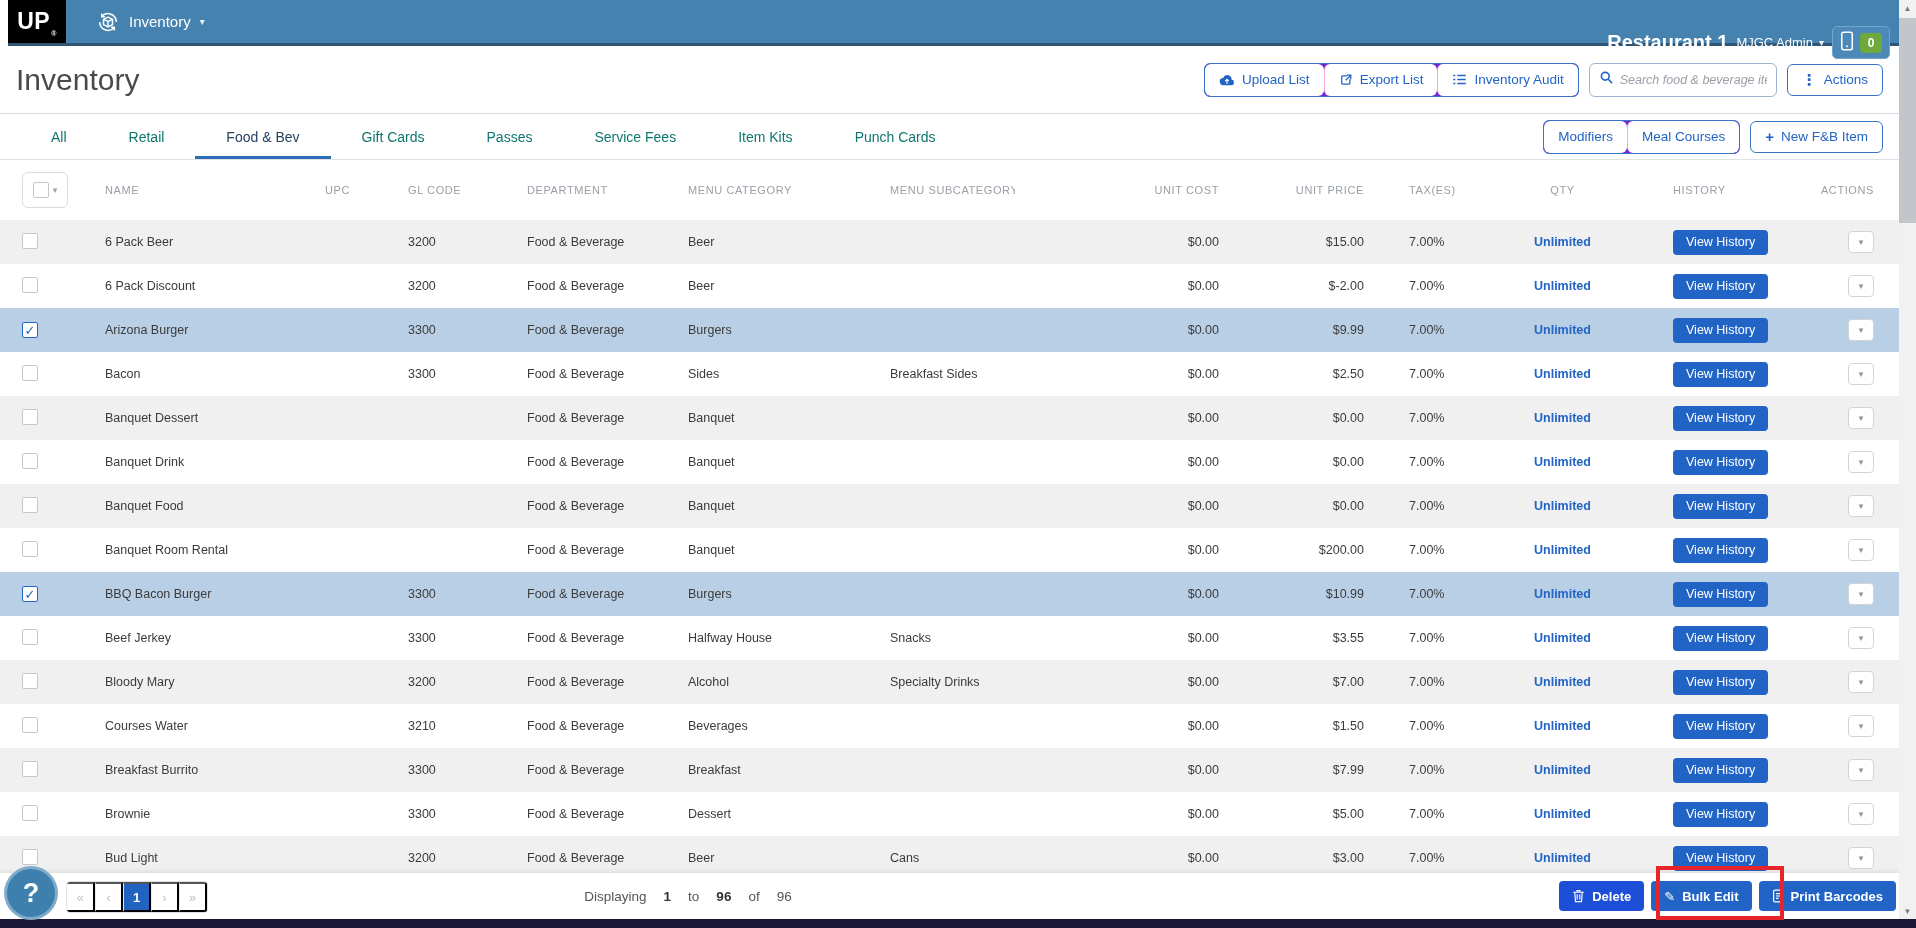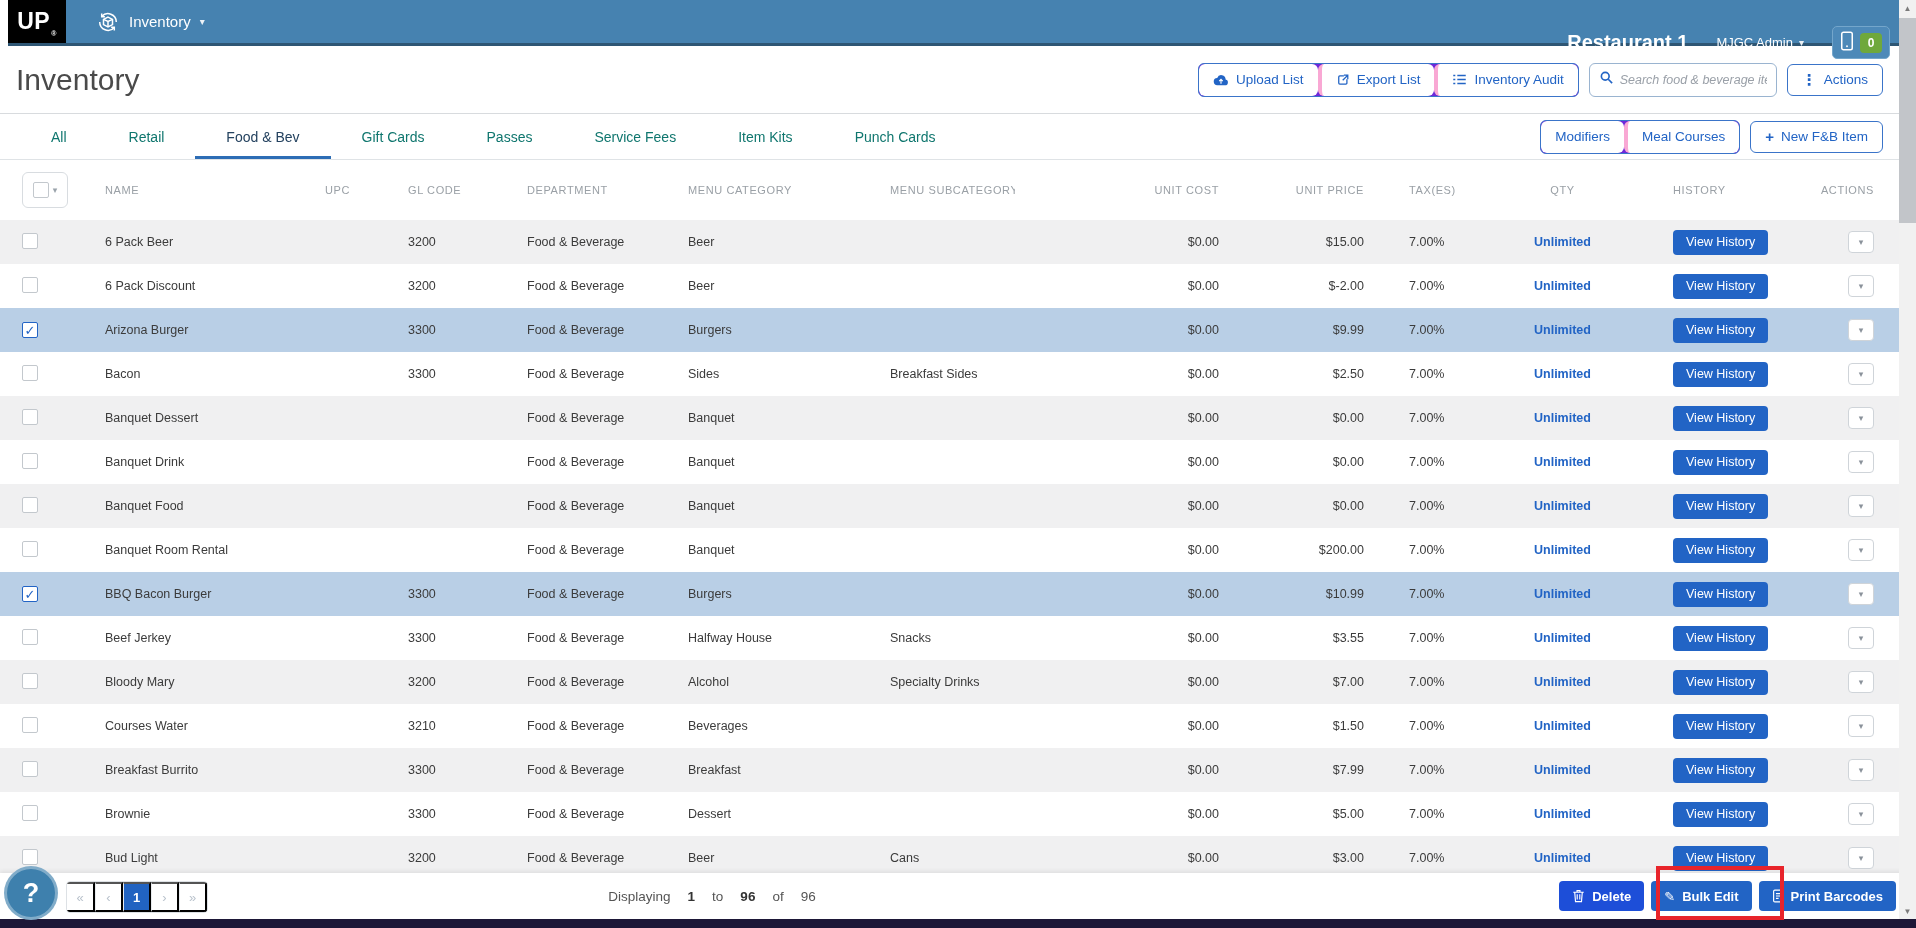--- a/index.html
+++ b/index.html
@@ -10,35 +10,35 @@
   
   .navbar { position:absolute; top:0; left:8px; right:0; height:46px; background:#4682b0;
             border-bottom:3px solid #2e5674; display:flex; align-items:center; z-index:30; }
   .logo-box { width:58px; height:43px; background:#000; color:#fff; display:flex;
               align-items:center; justify-content:center; font-weight:700; font-size:23px; letter-spacing:0.5px; }
   .logo-reg { font-size:7px; align-self:flex-end; margin:0 0 6px 1px; }
   .nav-module { display:flex; align-items:center; gap:9px; color:#fff; font-size:15px;
                 margin-left:30px; cursor:pointer; }
   .nav-module svg { display:block; }
   .nav-caret { font-size:10px; opacity:0.9; }
-  .nav-right { margin-left:auto; display:flex; align-items:center; gap:28px; padding-right:26px;margin-top:42px; }
+  .nav-right { margin-left:auto; display:flex; align-items:center; gap:8px; padding-right:26px;margin-top:42px; }
   .restaurant { color:#fff; font-size:20px; font-weight:700; }
   .user-menu { color:#fff; font-size:13px; display:flex; align-items:center; gap:6px; cursor:pointer; }
   .device-btn { display:flex; align-items:center; gap:6px; background:#4d89b8; border:1px solid #74a6cb;
                 border-radius:5px; padding:4px 7px; cursor:pointer; }
   .device-badge { background:#6fa83c; color:#fff; font-size:12px; font-weight:700; border-radius:4px;
                   min-width:22px; height:20px; display:flex; align-items:center; justify-content:center; }
 
   
   .page-header { position:absolute; top:46px; left:0; right:17px; height:68px; background:#fff;
                  border-bottom:1px solid #d8dbde; display:flex; align-items:center; padding:0 16px; }
   .page-title { font-size:30px; font-weight:300; color:#4a4a4a; }
   .header-actions { margin-left:auto; display:flex; align-items:center; gap:10px; }
   .btn-group { display:flex; border:1px solid #3a74c9; border-radius:6px; overflow:hidden; background:#6d28d9; }
-  .btn-group .hbtn { border:none; border-left:4px solid #f9a8d4; }
+  .btn-group .hbtn { border:none; border-left:1px solid #f9a8d4; }
   .btn-group .hbtn:first-child { border-left:none; }
   .hbtn { display:flex; align-items:center; gap:7px; background:#fff; color:#2264c5; font-size:13.5px;
           font-weight:500; padding:0 14px; height:32px; cursor:pointer; border:1px solid #3a74c9;
           border-radius:6px; font-family:inherit; }
   .hbtn svg { display:block; }
   .search-wrap { display:flex; align-items:center; border:1px solid #9ab4d0; border-radius:6px;
                  height:34px; width:188px; padding:0 9px; gap:6px; background:#fff; }
   .search-input { border:none; outline:none; flex:1; min-width:0; font-size:12.5px; color:#444;
                   font-family:inherit; background:transparent; }
   .search-input::placeholder { font-style:italic; color:#9aa0a8; }
@@ -97,21 +97,21 @@
 
   
   .footer { position:absolute; left:0; right:0; bottom:9px; height:46px; background:#fff; z-index:40;
             box-shadow:0 -2px 4px rgba(0,0,0,0.07); display:flex; align-items:center; }
   .pager { position:absolute; left:66px; top:8px; display:flex; border:1px solid #dde1e5; border-radius:4px;
            overflow:hidden; background:#fff; }
   .pager .pcell { width:28px; height:30px; display:flex; align-items:center; justify-content:center;
                   font-size:13px; color:#b9c2cc; border-left:1px solid #e8ebee; cursor:pointer; background:#fff; }
   .pager .pcell:first-child { border-left:none; }
   .pager .pcell.current { background:#2163c1; color:#fff; font-weight:700; }
-  .displaying { position:absolute; left:712px; top:0; height:46px; transform:translateX(-50%);
+  .displaying { position:absolute; left:688px; top:0; height:46px; transform:translateX(-50%);
                 display:flex; align-items:center; gap:17px; font-size:13.5px; color:#555; }
   .displaying b { color:#333; }
   .footer-buttons { position:absolute; right:20px; top:8px; display:flex; gap:7px; }
   .fbtn { display:flex; align-items:center; gap:7px; border:none; border-radius:4px; height:30px;
           padding:0 13px; font-size:13px; font-weight:700; color:#fff; font-family:inherit; cursor:pointer; }
   .fbtn.danger { background:#1d4ed8; }
   .fbtn.primary { background:#2264c5; }
   .fbtn svg { display:block; }
   .pencil-glyph { font-size:13px; }
 

